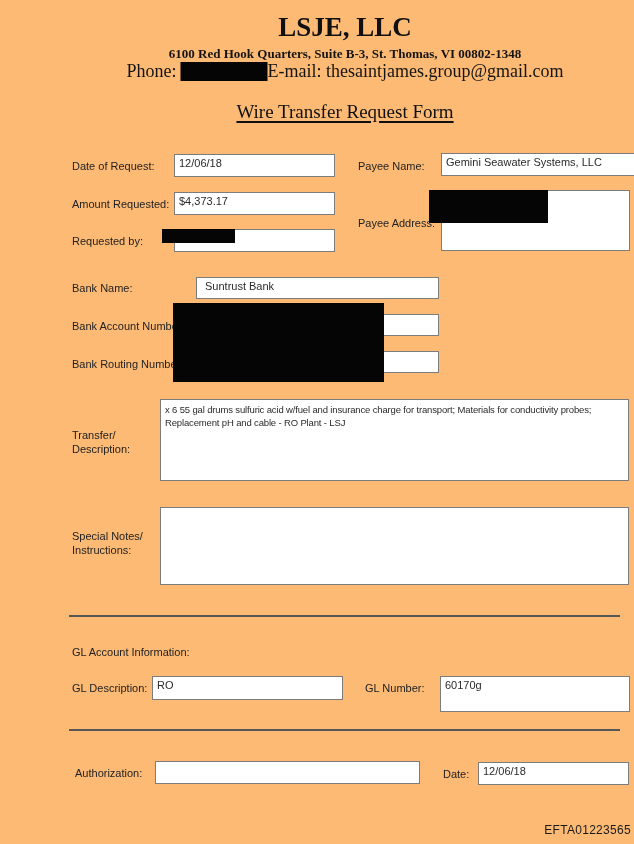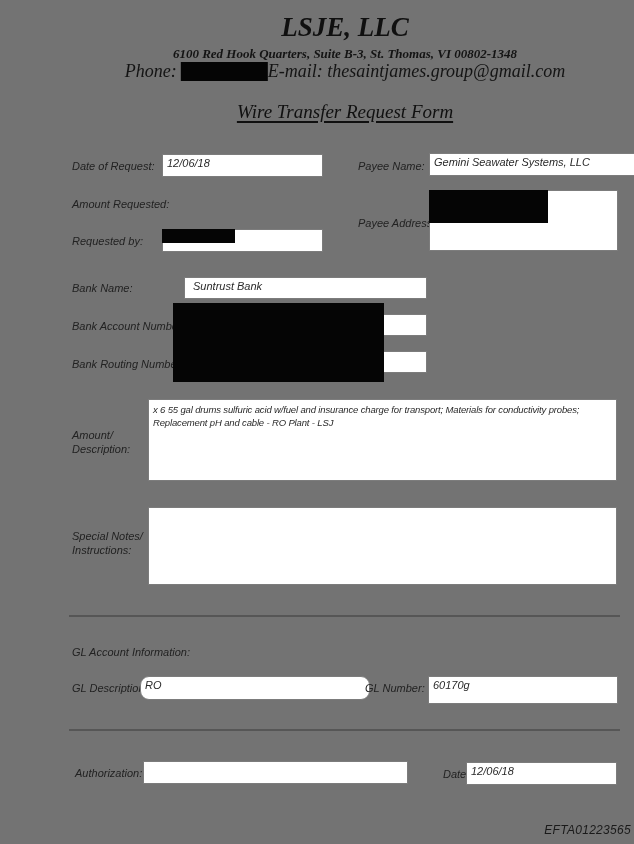--- a/index.html
+++ b/index.html
@@ -1,31 +1,31 @@
 <!DOCTYPE html>
 <html><head>
 <meta charset="utf-8">
 <style>
   html,body { margin:0; padding:0; background:#ffffff; }
   .page {
-    position:relative; width:634px; height:844px; background:#737373;
-    font-family:"Liberation Sans", sans-serif; color:#1d1d1d; overflow:hidden;font-style:italic;
+    position:relative; width:634px; height:844px; background:#fdba74;
+    font-family:"Liberation Sans", sans-serif; color:#1d1d1d; overflow:hidden;
   }
   .serif { font-family:"Liberation Serif", serif; }
   .hline { position:absolute; transform:translateX(-50%); left:345px; white-space:nowrap; }
   .company { top:12px; font-size:27px; font-weight:bold; color:#101010; }
   .address { top:46px; font-size:13px; font-weight:bold; color:#141414; }
   .phoneline { top:61px; font-size:18px; display:flex; align-items:center; color:#141414; }
   .formtitle { top:101px; font-size:19px; color:#101010;
     text-decoration:underline; text-underline-offset:3px; text-decoration-thickness:1.5px; }
   .label { position:absolute; font-size:11px; line-height:14px; color:#222; white-space:nowrap; }
   .label2 { position:absolute; font-size:11px; line-height:13px; color:#222; white-space:nowrap; }
   .fieldbox {
     position:absolute; box-sizing:border-box; border:1.5px solid #7c7c7c; background:#fff;
-    font-size:11px; line-height:13px; color:#2a2a2a; padding:2px 4px; overflow:hidden;
+    font-size:11px; line-height:13px; color:#2a2a2a; padding:2px 4px; overflow:hidden;margin-left:12px;
   }
   .bigbox { font-size:9.5px; letter-spacing:-0.15px; line-height:13px; padding:3px 4px; }
   .pre { white-space:pre-line; }
   .redaction { position:absolute; background:#050505; }
   .divider { position:absolute; height:2px; background:#565656; }
   .bates { position:absolute; font-size:12px; color:#1a1a1a; letter-spacing:0.3px;padding-left:27px; }
 </style>
 </head>
 <body>
 
@@ -44,20 +44,23 @@
   <div class="fieldbox" style="left:162px; top:154px; width:161px; height:23px;">
     <span>12/06/18</span>
   </div>
 
   <span class="label" style="left:358px; top:159px;">Payee Name:</span>
   <div class="fieldbox" style="left:429px; top:153px; width:214px; height:23px;">
     <span>Gemini Seawater Systems, LLC</span>
   </div>
 
   <span class="label" style="left:72px; top:197px;">Amount Requested:</span>
+  <div class="fieldbox" style="left:162px; top:192px; width:161px; height:23px;">
+    <span>$4,373.17</span>
+  </div>
 
   <span class="label" style="left:358px; top:216px;">Payee Address:</span>
   <div class="fieldbox" style="left:429px; top:190px; width:189px; height:61px;"></div>
   <div class="redaction" style="left:429px; top:190px; width:119px; height:33px;"></div>
 
   <span class="label" style="left:72px; top:234px;">Requested by:</span>
   <div class="fieldbox" style="left:162px; top:229px; width:161px; height:23px;"></div>
   <div class="redaction" style="left:162px; top:229px; width:73px; height:14px;"></div>
 
   <span class="label" style="left:72px; top:281px;">Bank Name:</span>
@@ -66,42 +69,42 @@
   </div>
 
   <span class="label" style="left:72px; top:319px;">Bank Account Number:</span>
   <div class="fieldbox" style="left:184px; top:314px; width:243px; height:22px;"></div>
 
   <span class="label" style="left:72px; top:357px;">Bank Routing Number:</span>
   <div class="fieldbox" style="left:184px; top:351px; width:243px; height:22px;"></div>
 
   <div class="redaction" style="left:173px; top:303px; width:211px; height:79px;"></div>
 
-  <span class="label2" style="left:72px; top:429px;">Amount/</span>
+  <span class="label2" style="left:72px; top:429px;">Transfer/</span>
   <span class="label2" style="left:72px; top:443px;">Description:</span>
   <div class="fieldbox bigbox" style="left:148px; top:399px; width:469px; height:82px;">
     <span class="pre">x 6 55 gal drums sulfuric acid w/fuel and insurance charge for transport; Materials for conductivity probes;
 Replacement pH and cable - RO Plant - LSJ</span>
   </div>
 
   <span class="label2" style="left:72px; top:530px;">Special Notes/</span>
   <span class="label2" style="left:72px; top:544px;">Instructions:</span>
   <div class="fieldbox bigbox" style="left:148px; top:507px; width:469px; height:78px;"></div>
 
   <div class="divider" style="left:69px; top:615px; width:551px;"></div>
 
   <span class="label" style="left:72px; top:645px;">GL Account Information:</span>
 
   <span class="label" style="left:72px; top:681px;">GL Description:</span>
-  <div class="fieldbox" style="left:140px; top:676px; width:230px; height:24px;border-radius:9px;">
+  <div class="fieldbox" style="left:140px; top:676px; width:191px; height:24px;">
     <span>RO</span>
   </div>
 
   <span class="label" style="left:365px; top:681px;">GL Number:</span>
-  <div class="fieldbox" style="left:428px; top:676px; width:190px; height:28px;">
+  <div class="fieldbox" style="left:428px; top:676px; width:190px; height:36px;">
     <span>60170g</span>
   </div>
 
   <div class="divider" style="left:69px; top:729px; width:551px;"></div>
 
   <span class="label" style="left:75px; top:766px;">Authorization:</span>
   <div class="fieldbox" style="left:143px; top:761px; width:265px; height:23px;"></div>
 
   <span class="label" style="left:443px; top:767px;">Date:</span>
   <div class="fieldbox" style="left:466px; top:762px; width:151px; height:23px;">

